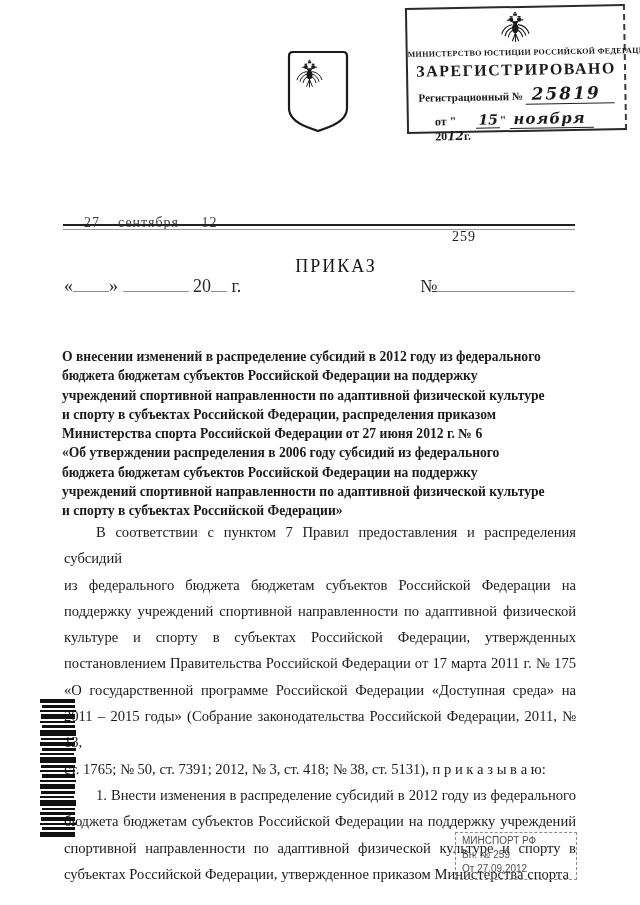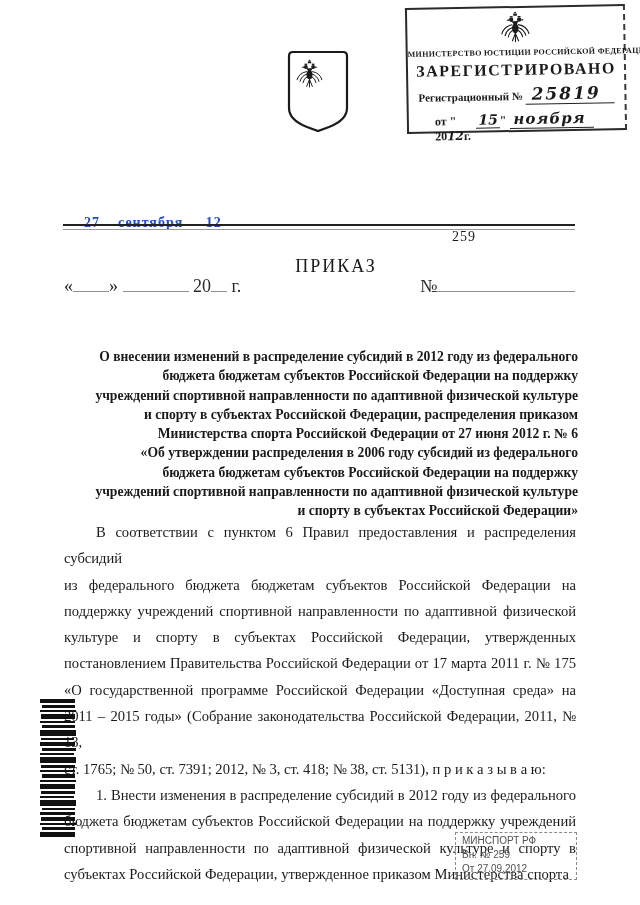--- a/index.html
+++ b/index.html
@@ -29,32 +29,32 @@
   .emblem{position:absolute;left:285px;top:48px;width:66px;height:86px;}
   .letterhead{
     position:absolute;left:0;top:142px;width:640px;text-align:center;
     font-size:15px;font-weight:bold;letter-spacing:1.6px;word-spacing:4px;
   }
   
   .rule1{position:absolute;left:63px;top:224px;width:512px;height:2px;background:#222;z-index:3;}
   .rule2{position:absolute;left:63px;top:229px;width:512px;height:1px;background:#9a9a9a;z-index:3;}
   .typed-date{
     position:absolute;left:84px;top:215px;z-index:2;
-    font-size:14px;color:#1d4ed8;white-space:pre;letter-spacing:1px;font-weight:bold;
+    font-size:14px;color:#404040;white-space:pre;letter-spacing:1px;
   }
   .reg-259{position:absolute;left:452px;top:229px;font-size:14px;letter-spacing:1px;z-index:2;}
   
   .prikaz{position:absolute;left:16px;top:256px;width:640px;text-align:center;
     font-size:18px;font-weight:normal;letter-spacing:2px;}
   .blankline{position:absolute;top:276px;font-size:18px;color:#2a2a2a;}
   .blankline .bl{display:inline-block;border-bottom:1px solid #8f8f8f;height:13px;vertical-align:baseline;}
   .dateline-left{left:64px;}
   .numline-right{left:420px;}
   
-  .subject{position:absolute;left:62px;top:347px;width:516px;text-align:right;
+  .subject{position:absolute;left:62px;top:347px;width:516px;text-align:left;
     font-weight:bold;font-size:13.6px;line-height:19.3px;}
   
   .body-text{position:absolute;left:64px;top:519px;width:512px;font-size:14.6px;line-height:26.3px;}
   .line{text-align:justify;text-align-last:justify;white-space:normal;}
   .line.first{text-indent:32px;}
   .line.last{text-align-last:left;}
   
   .barcode{position:absolute;left:40px;top:699px;z-index:6;}
   
   .in-stamp{
@@ -150,21 +150,21 @@
     <div>учреждений спортивной направленности по адаптивной физической культуре</div>
     <div>и спорту в субъектах Российской Федерации, распределения приказом</div>
     <div>Министерства спорта Российской Федерации от 27 июня 2012 г. № 6</div>
     <div>«Об утверждении распределения в 2006 году субсидий из федерального</div>
     <div>бюджета бюджетам субъектов Российской Федерации на поддержку</div>
     <div>учреждений спортивной направленности по адаптивной физической культуре</div>
     <div>и спорту в субъектах Российской Федерации»</div>
   </div>
 
   <div class="body-text">
-    <div class="line first">В соответствии с пунктом 6 Правил предоставления и распределения субсидий</div>
+    <div class="line first">В соответствии с пунктом 7 Правил предоставления и распределения субсидий</div>
     <div class="line">из федерального бюджета бюджетам субъектов Российской Федерации на</div>
     <div class="line">поддержку учреждений спортивной направленности по адаптивной физической</div>
     <div class="line">культуре и спорту в субъектах Российской Федерации, утвержденных</div>
     <div class="line">постановлением Правительства Российской Федерации от 17 марта 2011 г. № 175</div>
     <div class="line">«О государственной программе Российской Федерации «Доступная среда» на</div>
     <div class="line">2011 – 2015 годы» (Собрание законодательства Российской Федерации, 2011, № 13,</div>
     <div class="line last">ст. 1765; № 50, ст. 7391; 2012, № 3, ст. 418; № 38, ст. 5131), п р и к а з ы в а ю:</div>
     <div class="line first">1. Внести изменения в распределение субсидий в 2012 году из федерального</div>
     <div class="line">бюджета бюджетам субъектов Российской Федерации на поддержку учреждений</div>
     <div class="line">спортивной направленности по адаптивной физической культуре и спорту в</div>

